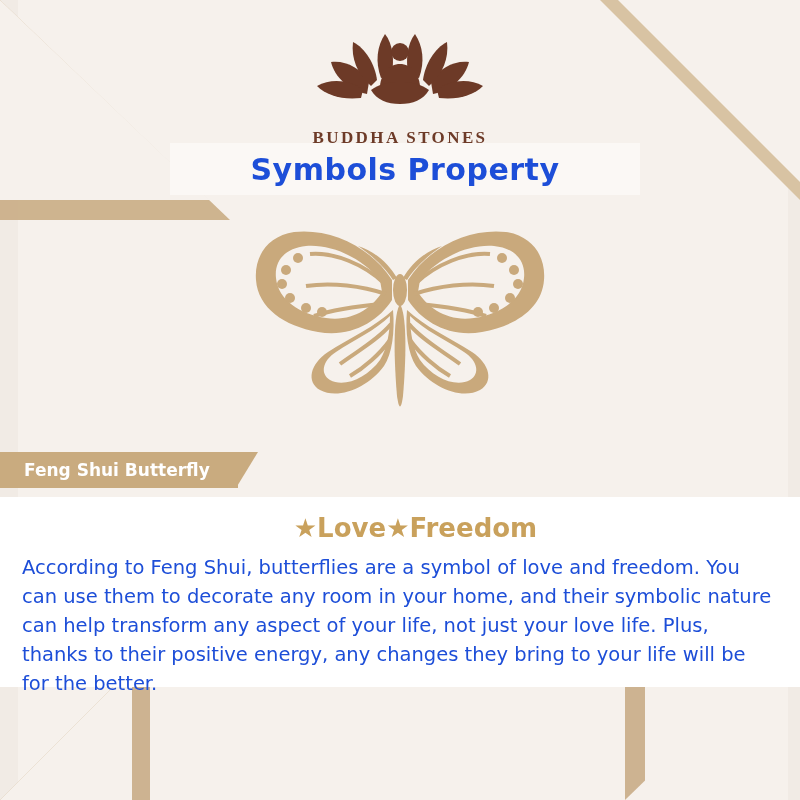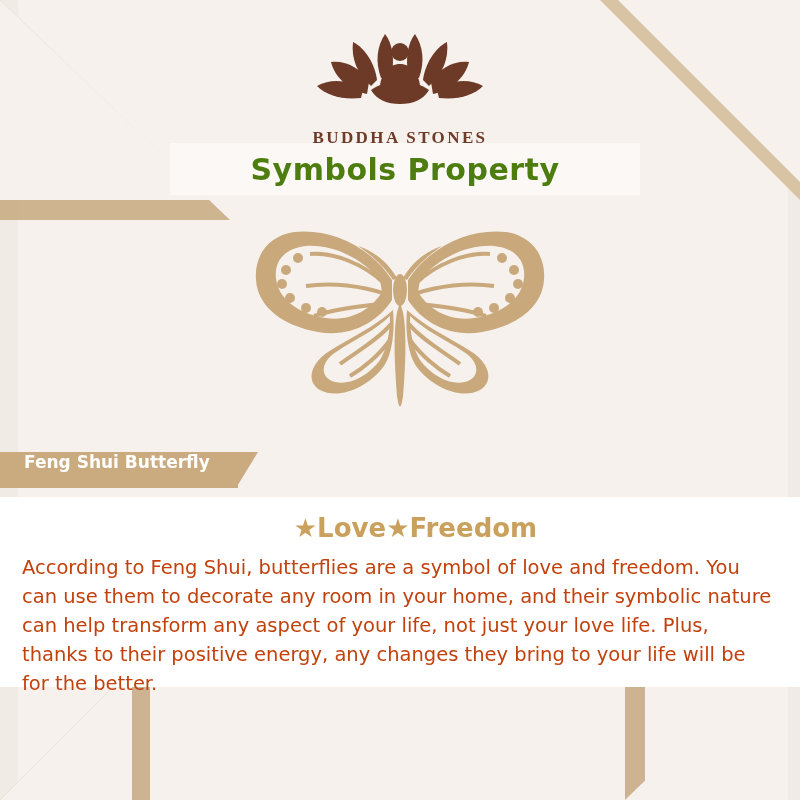--- a/index.html
+++ b/index.html
@@ -130,21 +130,21 @@
     width: 470px;
     height: 52px;
     background: #fbf8f5;
     display: flex;
     align-items: center;
     justify-content: center;
   }
   .title-text {
     font-size: 30px;
     font-weight: bold;
-    color: #4d7c0f;
+    color: #1d4ed8;
     letter-spacing: 0.5px;
     font-family: "DejaVu Sans", sans-serif;
   }
 
   
   .butterfly-wrap {
     position: absolute;
     top: 218px;
     left: 0;
     width: 800px;
@@ -152,21 +152,21 @@
   }
 
   
   .ribbon {
     position: absolute;
     top: 452px;
     left: 0;
     height: 36px;
     background: #c9ab7f;
     display: flex;
-    align-items: flex-start;
+    align-items: center;
     padding-left: 24px;
     padding-right: 28px;
   }
   .ribbon-text {
     color: #ffffff;
     font-weight: bold;
     font-size: 17px;
     font-family: "DejaVu Sans", sans-serif;
   }
   .ribbon-tail {
@@ -197,21 +197,21 @@
     font-family: "DejaVu Sans", sans-serif;
     padding-left: 31px;
   }
   .subtitle .star {
     color: #c9a15c;
   }
   .body-text {
     margin: 10px 22px 0 22px;
     font-size: 19.5px;
     line-height: 29px;
-    color: #c2410c;
+    color: #1d4ed8;
     font-family: "DejaVu Sans", sans-serif;
     text-align: left;
   }
 </style>
 </head>
 <body>
 
 <div class="page">
 
   <div class="panel"></div>

